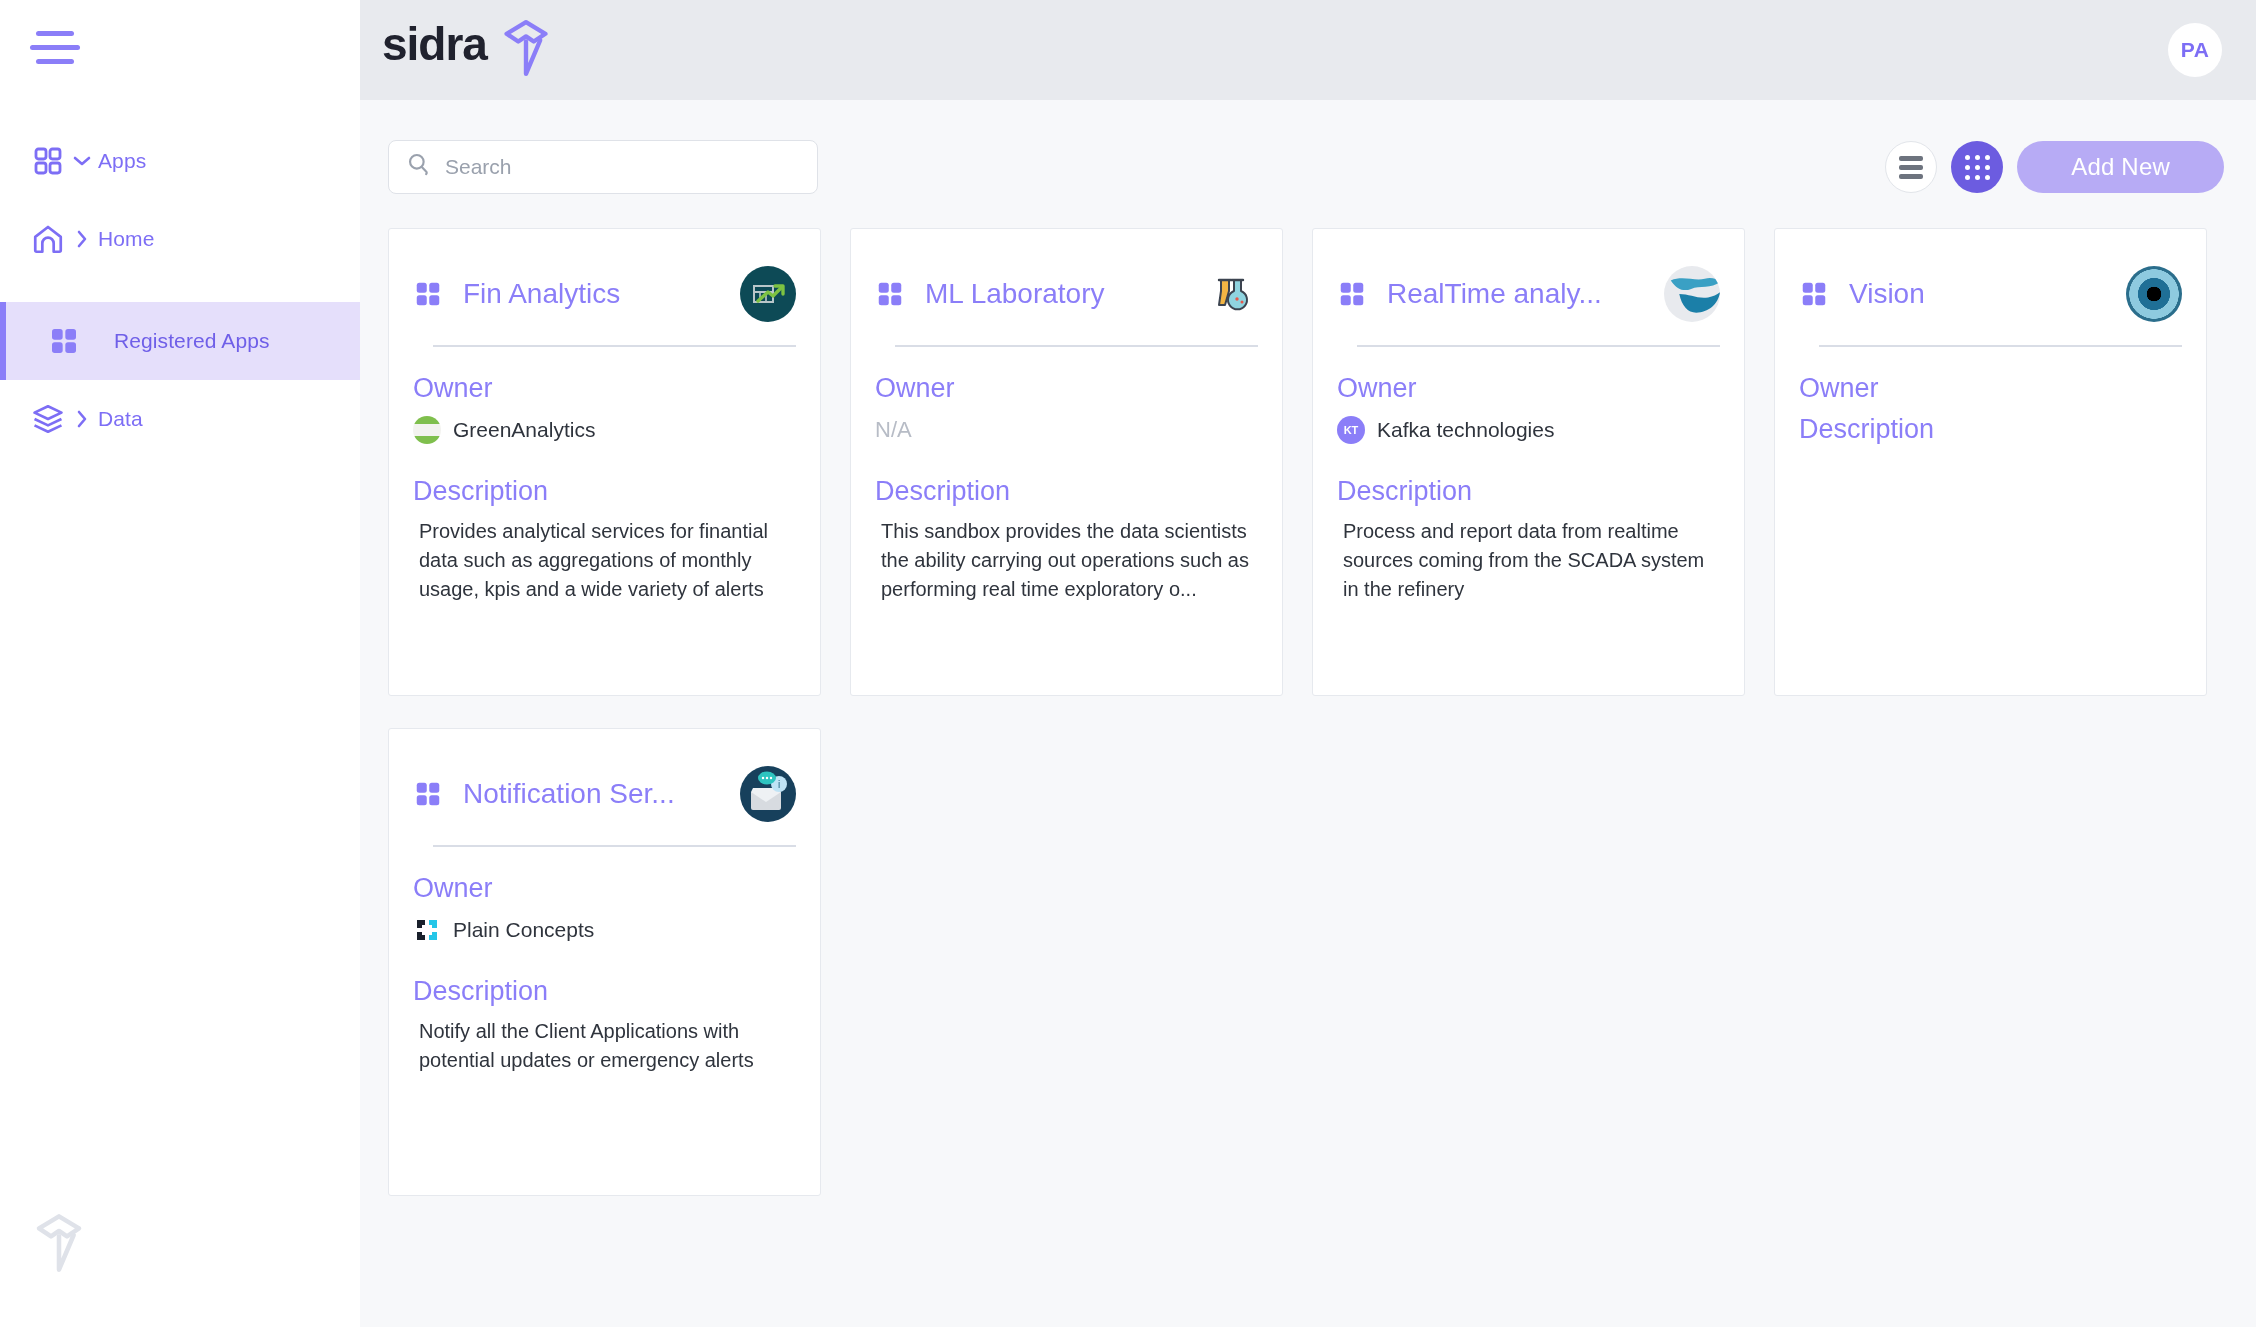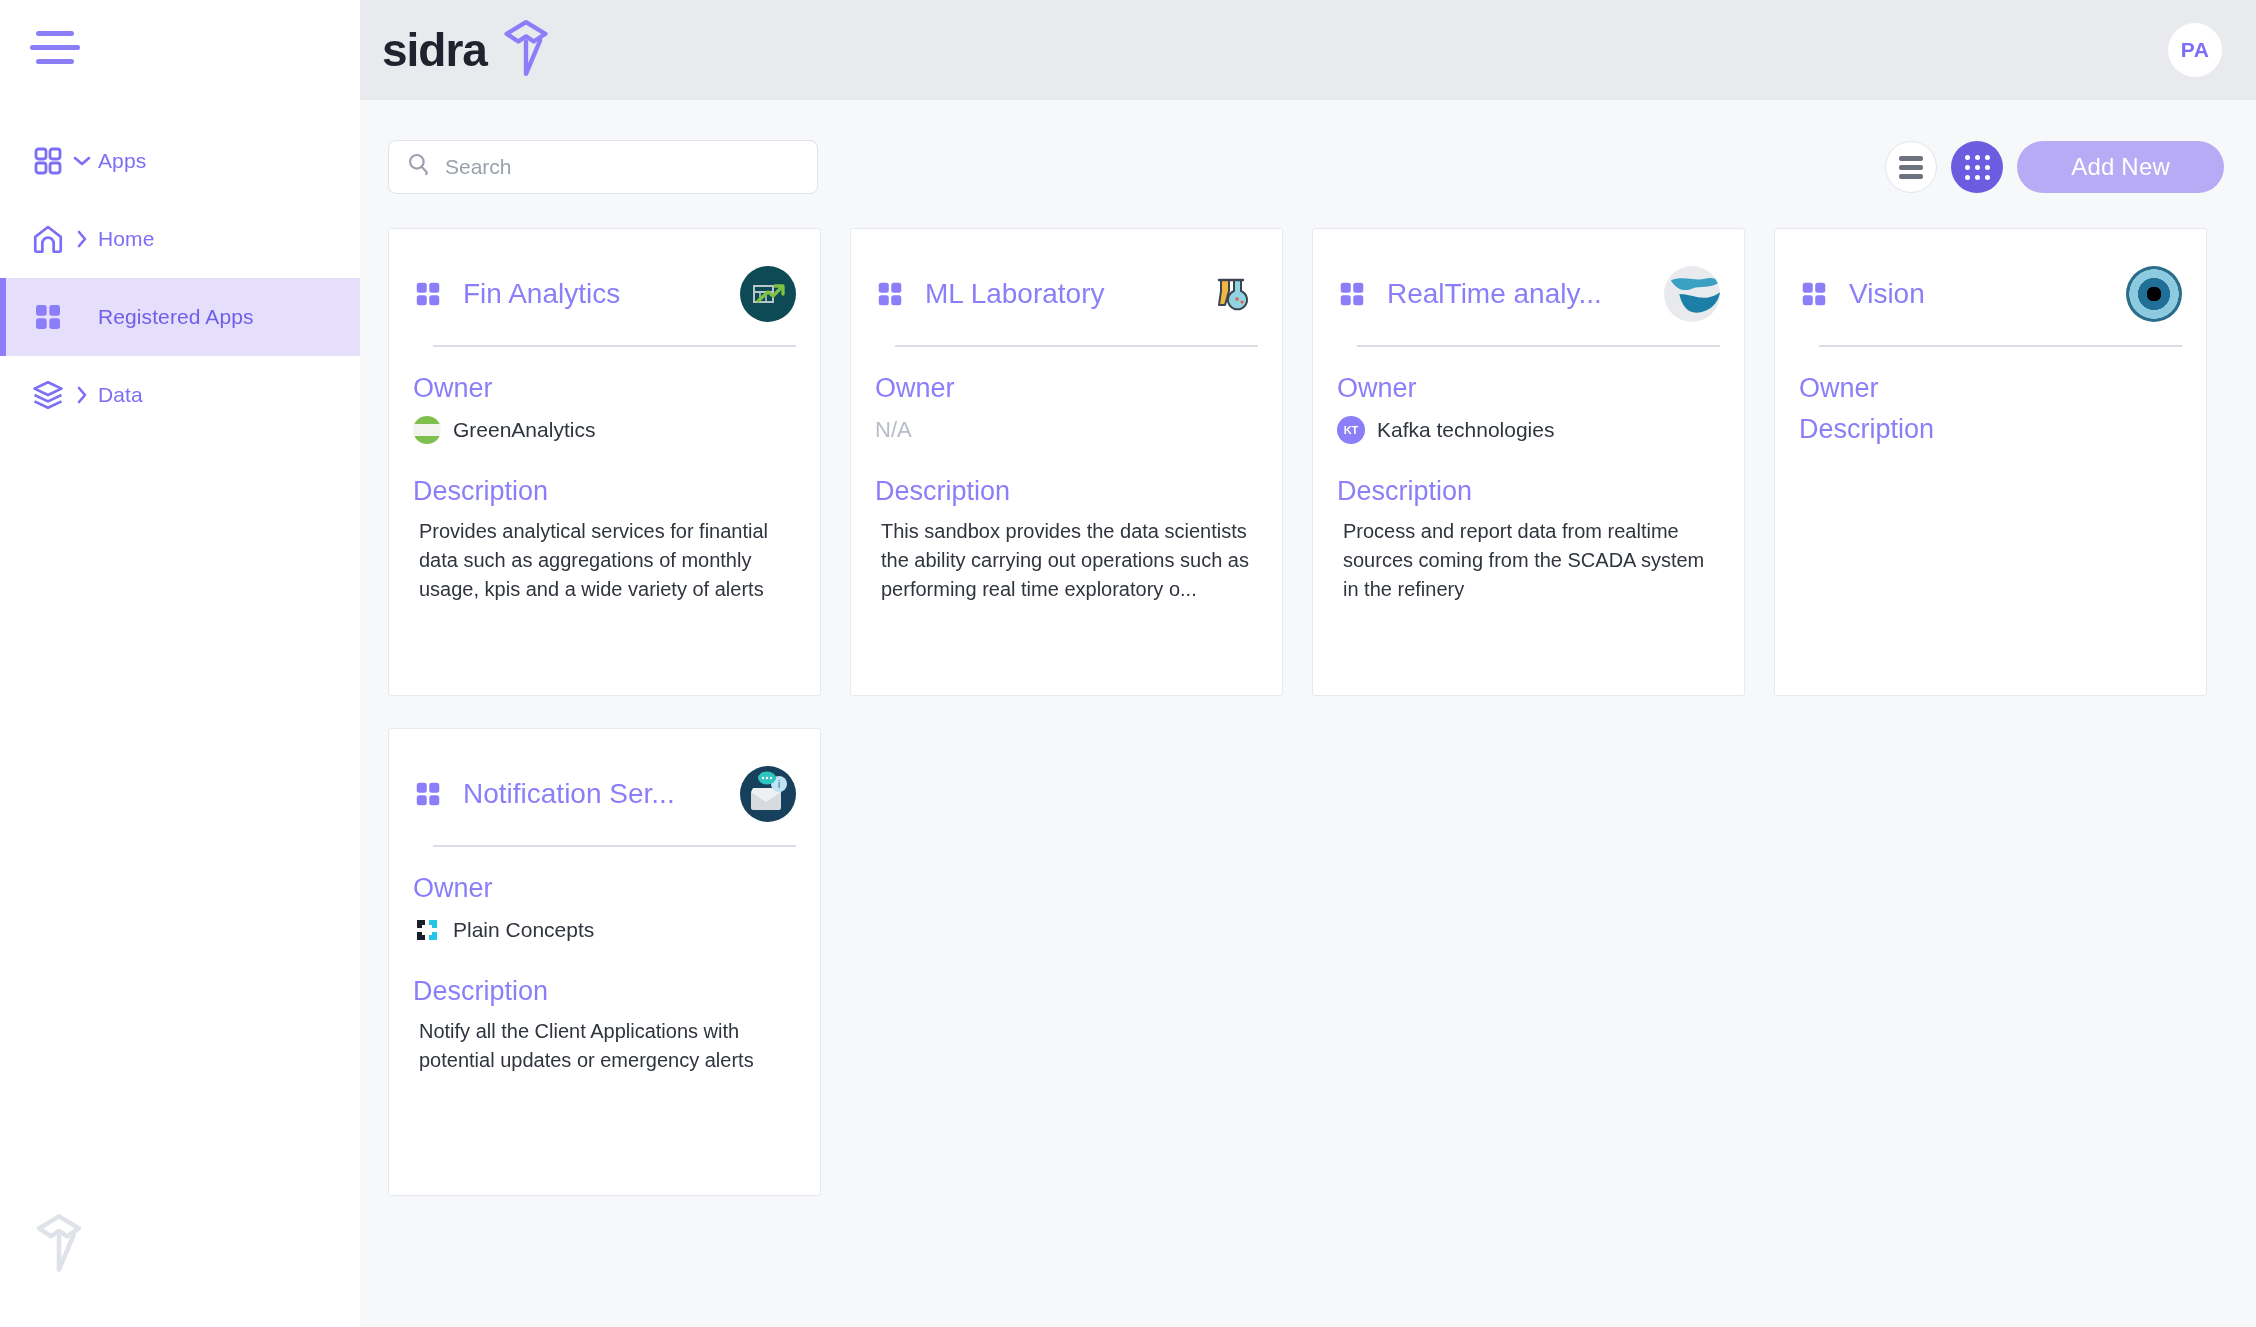--- a/index.html
+++ b/index.html
@@ -31,21 +31,21 @@
   .hamburger span:nth-child(3) { width: 38px; margin-left: 6px; }
 
   .nav { margin-top: 54px; }
   .nav-item {
     display: flex; align-items: center;
     height: 78px;
     padding-left: 30px;
     position: relative;
     cursor: pointer;
   }
-  .nav-item.sub { padding-left: 30px; }
+  .nav-item.sub { padding-left: 46px; margin-top: 24px; }
   .nav-item.active { background: #e5dffb; }
   .nav-item.active::before {
     content: ""; position: absolute; left: 0; top: 0; bottom: 0;
     width: 6px; background: #8b7ef8;
   }
   .nav-icon { width: 36px; height: 36px; flex: 0 0 36px; display:flex; align-items:center; justify-content:center; }
   .nav-chev { width: 32px; flex: 0 0 32px; display:flex; align-items:center; justify-content:center; color:#7d6ef5; }
   .nav-label {
     font-size: 21px; color: #7d6ef5; letter-spacing: .1px;
   }
@@ -55,21 +55,21 @@
   .sidebar-footer { margin-top: auto; padding: 0 0 48px 32px; }
 
   
   .main { flex: 1; display: flex; flex-direction: column; background: #f7f8fa; min-width: 0; }
   .topbar {
     height: 100px; background: #e8eaee;
     display: flex; align-items: center;
     padding: 0 34px 0 22px;
     flex: 0 0 100px;
   }
-  .brand { display: flex; align-items: center; gap: 10px; }
+  .brand { display: flex; gap: 10px; }
   .brand-word { font-size: 46px; font-weight: 700; color: #20222e; letter-spacing: -1px; }
   .avatar-top {
     margin-left: auto;
     width: 54px; height: 54px; border-radius: 50%;
     background: #ffffff; color: #7d6ef5;
     display: flex; align-items: center; justify-content: center;
     font-size: 21px; font-weight: 700; letter-spacing: .5px;
     cursor: pointer;
   }
 

